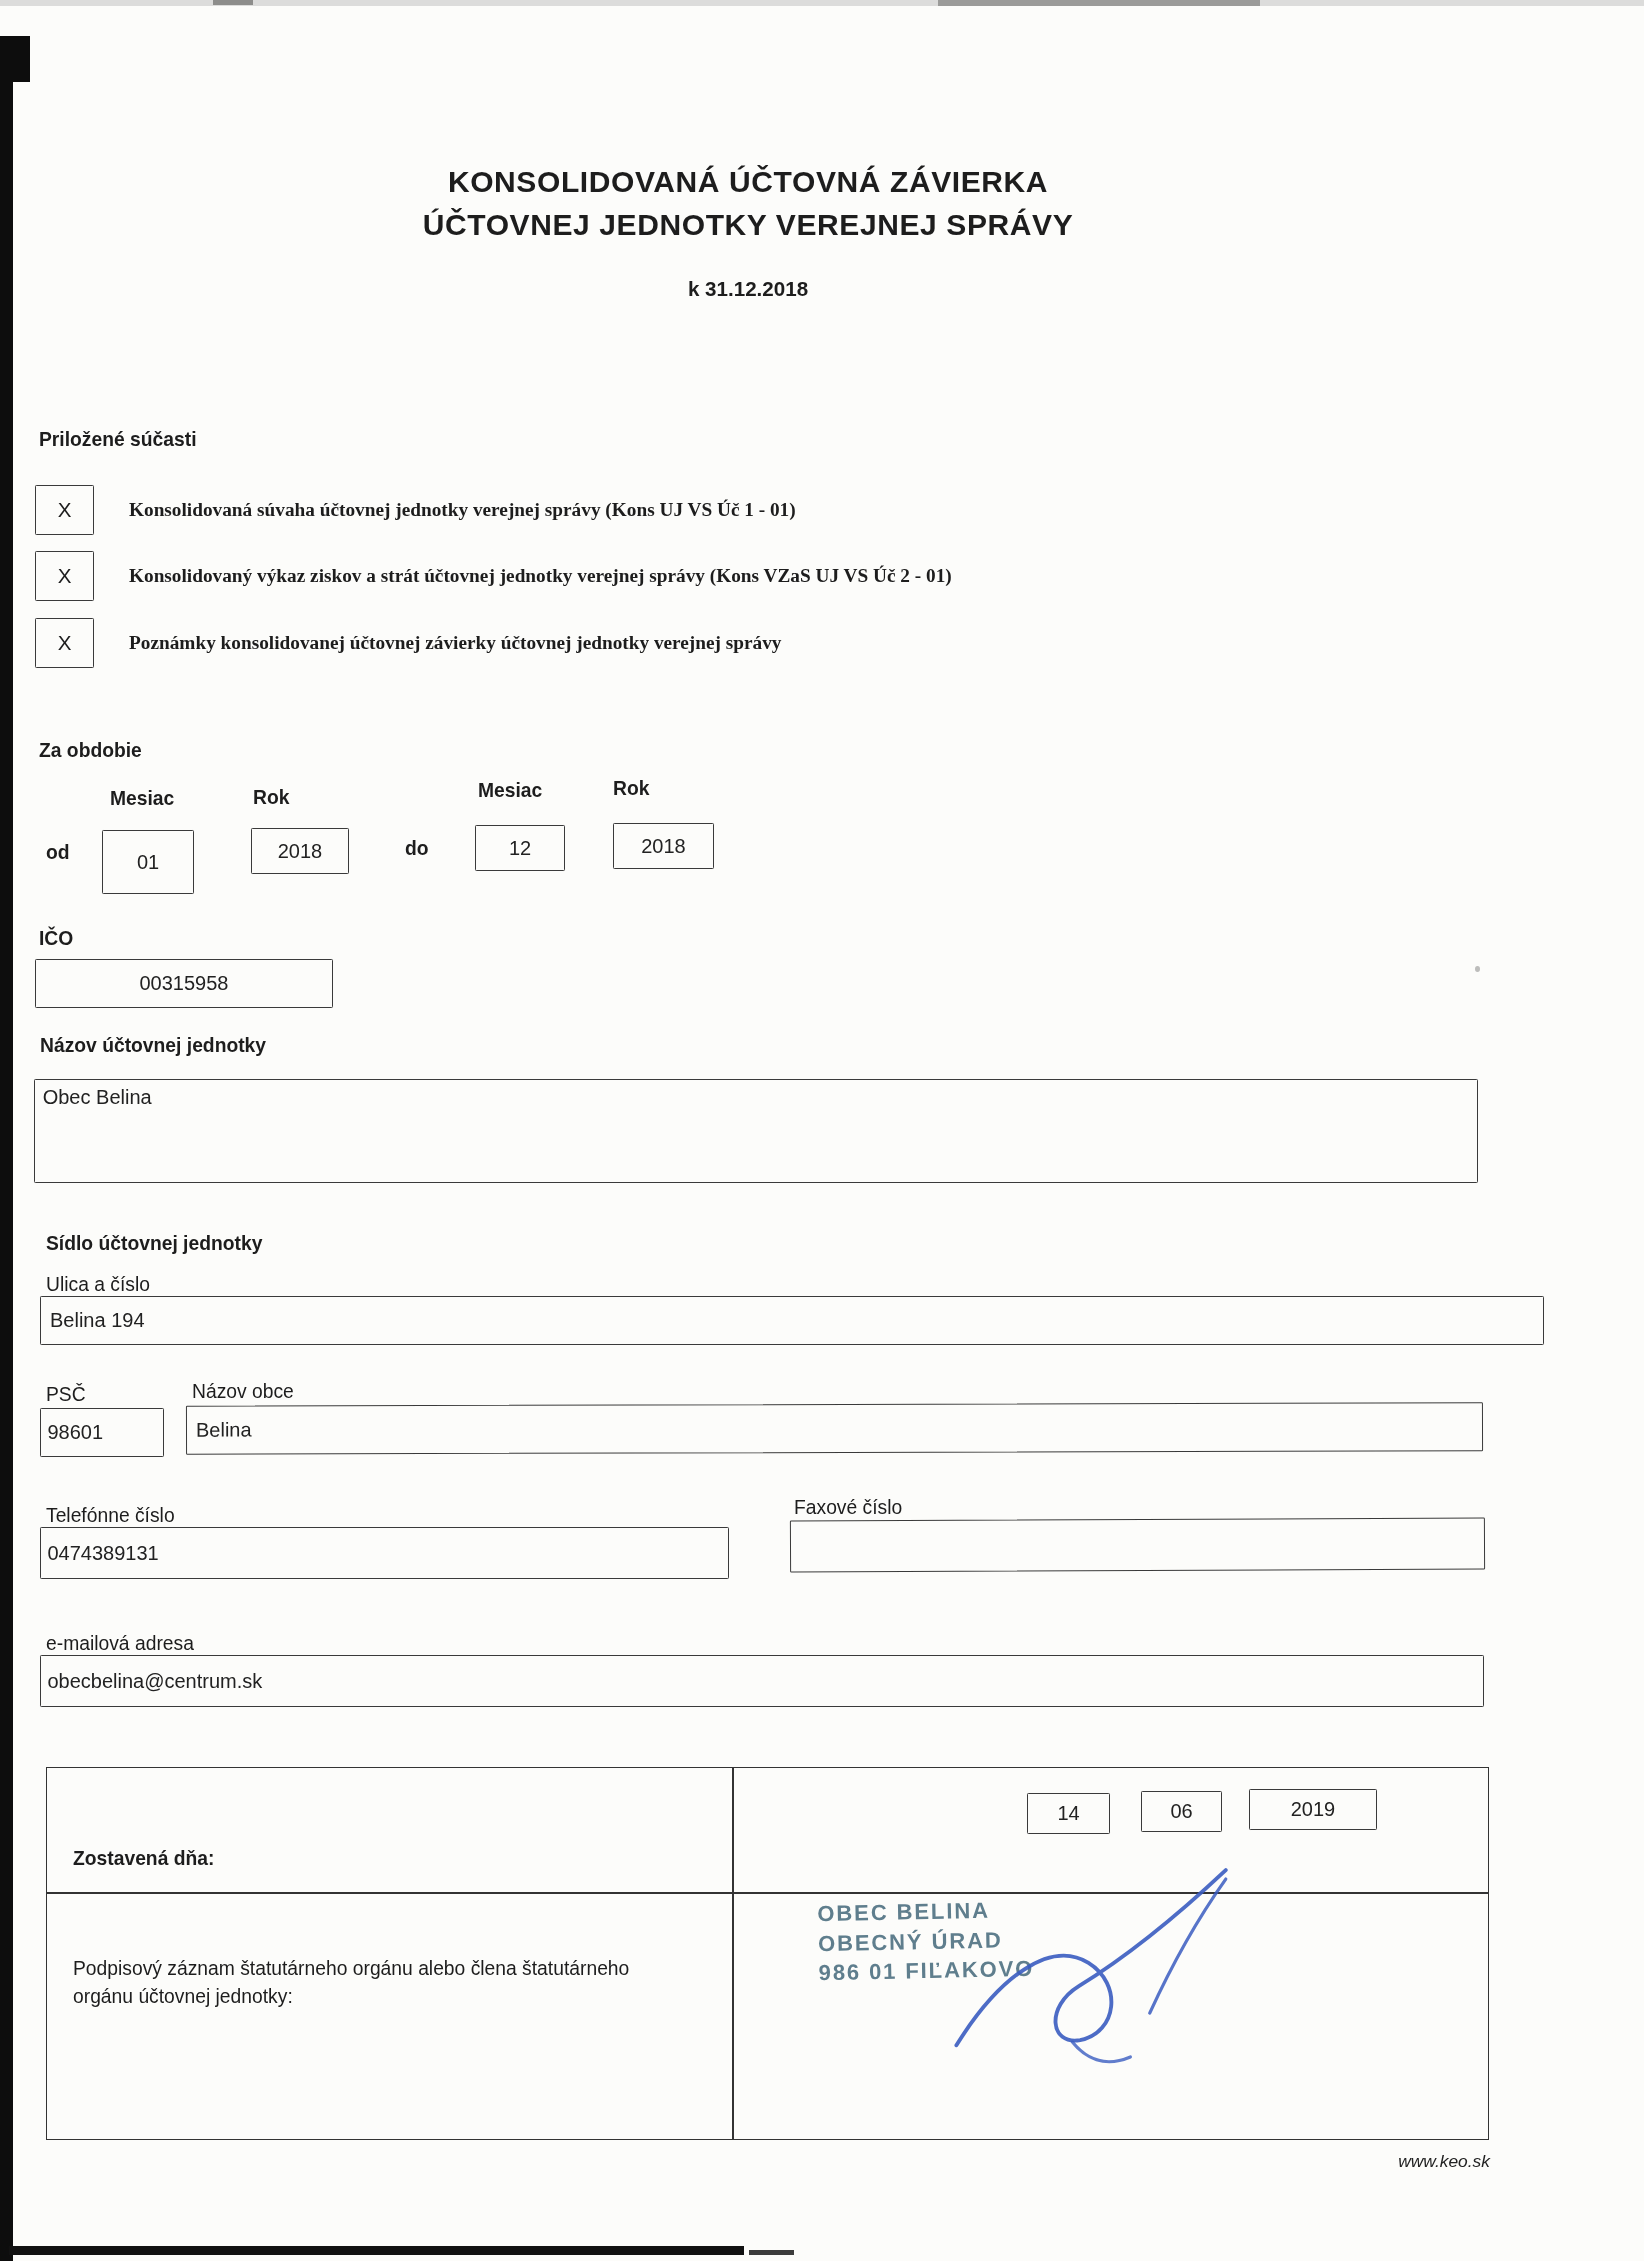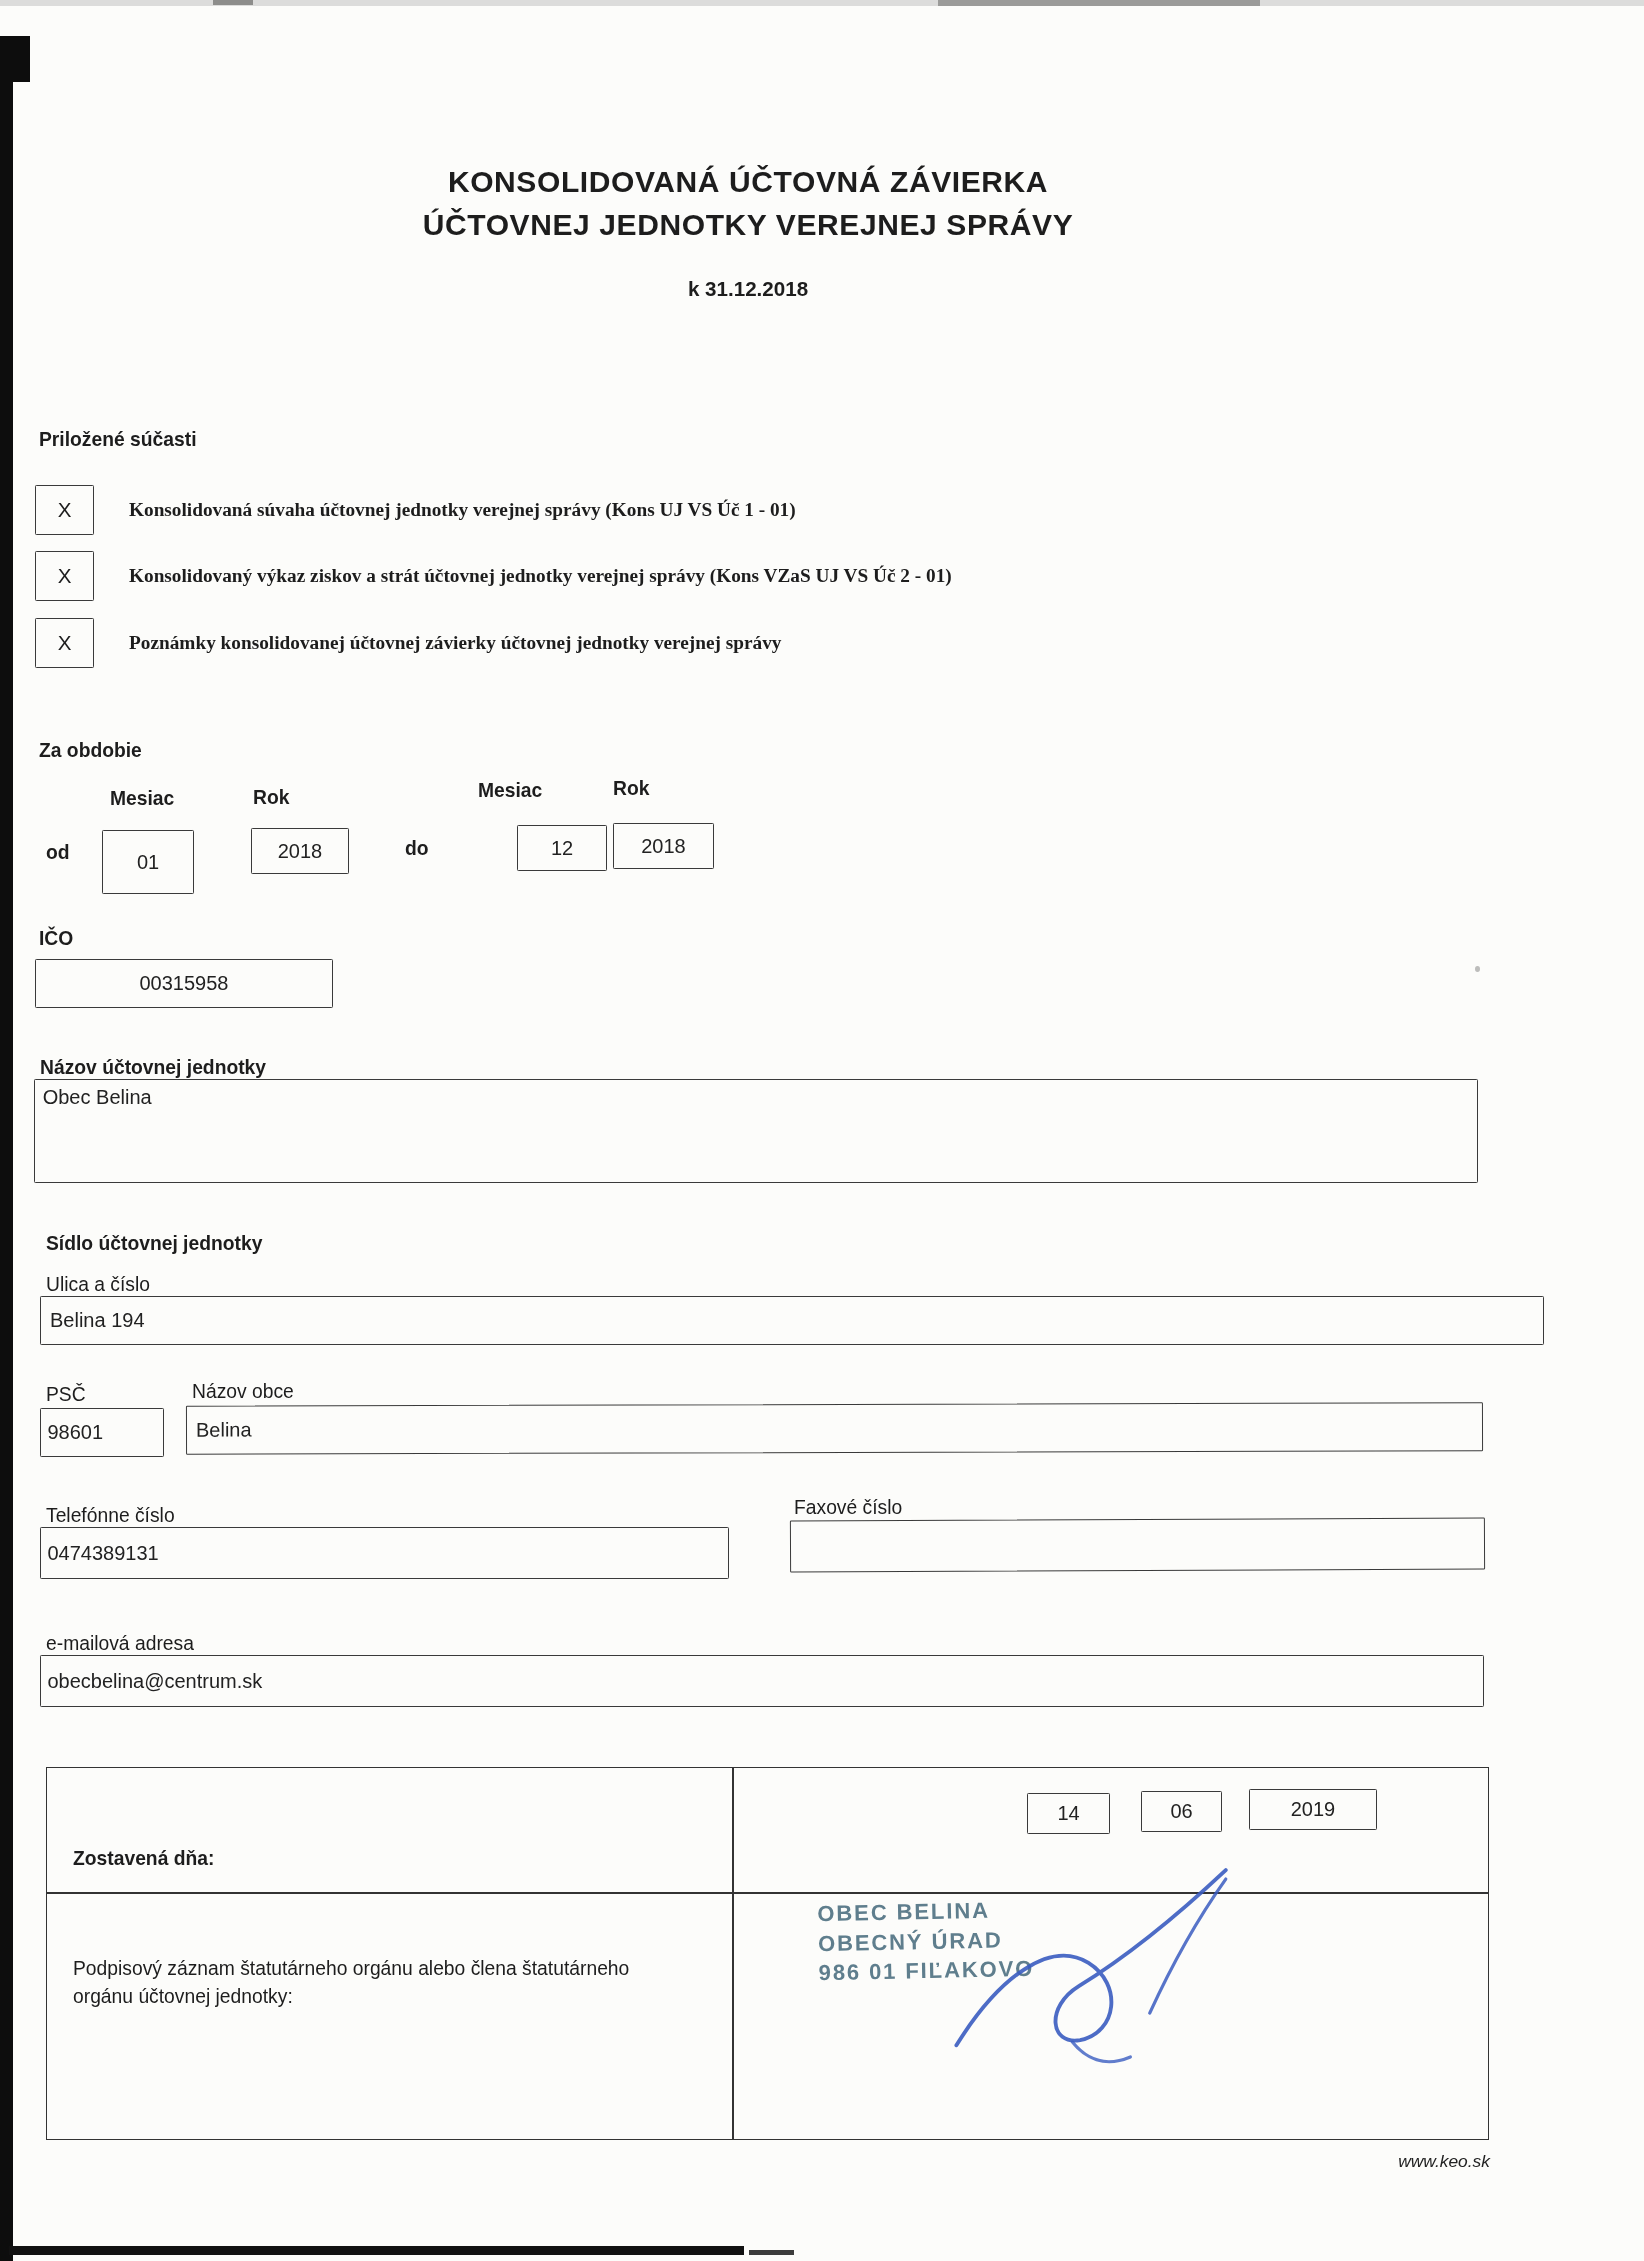--- a/index.html
+++ b/index.html
@@ -95,33 +95,33 @@
   <div class="abs lbl b" style="left:613px;top:778px;">Rok</div>
 
   <div class="abs lbl b" style="left:46px;top:842px;">od</div>
   <div class="field center" style="left:102px;top:830px;width:92px;height:64px;">
     <span class="val">01</span>
   </div>
   <div class="field center" style="left:251px;top:828px;width:98px;height:46px;">
     <span class="val">2018</span>
   </div>
   <div class="abs lbl b" style="left:405px;top:838px;">do</div>
-  <div class="field center" style="left:475px;top:825px;width:90px;height:46px;margin-left:42px;">
+  <div class="field center" style="left:475px;top:825px;width:90px;height:46px;">
     <span class="val">12</span>
   </div>
   <div class="field center" style="left:613px;top:823px;width:101px;height:46px;">
     <span class="val">2018</span>
   </div>
 
   <div class="abs lbl b" style="left:39px;top:928px;">IČO</div>
   <div class="field center" style="left:35px;top:959px;width:298px;height:49px;">
     <span class="val">00315958</span>
   </div>
 
-  <div class="abs lbl b" style="left:40px;top:1057px;">Názov účtovnej jednotky</div>
+  <div class="abs lbl b" style="left:40px;top:1035px;">Názov účtovnej jednotky</div>
   <div class="field" style="left:34px;top:1079px;width:1444px;height:104px;align-items:flex-start;">
     <span class="val" style="padding:6.4px 0 0 7.7px;">Obec Belina</span>
   </div>
 
   <div class="abs lbl b" style="left:46px;top:1233px;">Sídlo účtovnej jednotky</div>
 
   <div class="abs lbl" style="left:46px;top:1274px;">Ulica a číslo</div>
   <div class="field" style="left:40px;top:1296px;width:1504px;height:49px;">
     <span class="val pad">Belina 194</span>
   </div>

